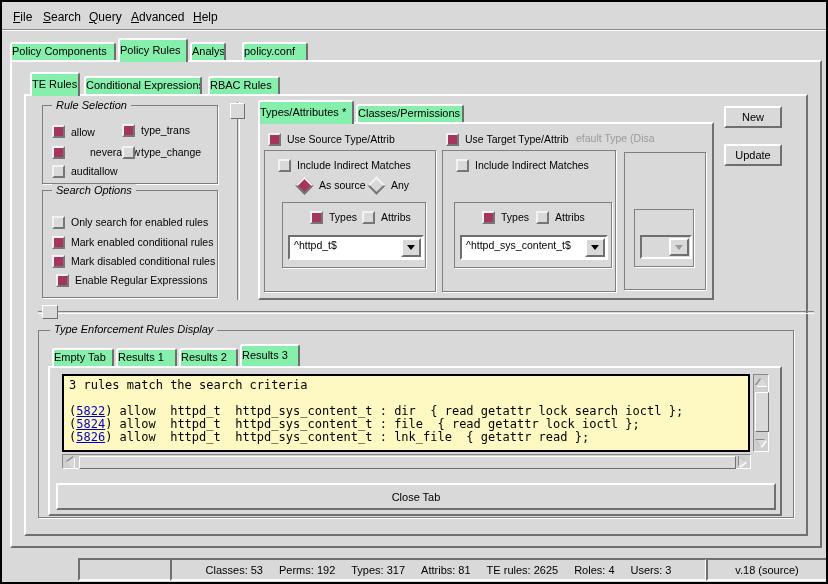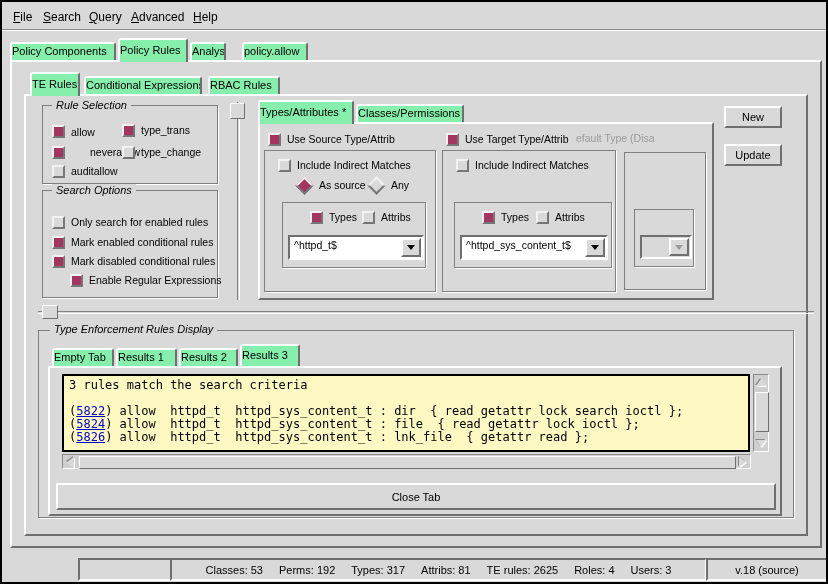--- a/index.html
+++ b/index.html
@@ -87,21 +87,21 @@
     <span class="mi" style="left:8px"><span class="u">F</span><span>ile</span></span>
     <span class="mi" style="left:38px"><span class="u">S</span><span>earch</span></span>
     <span class="mi" style="left:84px"><span class="u">Q</span><span>uery</span></span>
     <span class="mi" style="left:126px"><span class="u">A</span><span>dvanced</span></span>
     <span class="mi" style="left:188px"><span class="u">H</span><span>elp</span></span>
   </div>
 
   <div class="tab" style="left:8px;   top:40px; width:106px; height:18px; line-height:15px;">Policy Components</div>
   <div class="tab active" style="left:116px; top:36px; width:70px; height:24px; line-height:20px;">Policy Rules</div>
   <div class="tab" style="left:188px; top:40px; width:36px; height:18px; line-height:15px;">Analysis</div>
-  <div class="tab" style="left:240px; top:40px; width:66px; height:18px; line-height:15px;">policy.allow</div>
+  <div class="tab" style="left:240px; top:40px; width:66px; height:18px; line-height:15px;">policy.conf</div>
   <div class="abs raised" style="left:8px; top:58px; width:812px; height:488px;"></div>
 
   <div class="tab active" style="left:28px; top:70px; width:50px; height:24px; line-height:20px;">TE Rules</div>
   <div class="tab" style="left:82px;  top:74px; width:118px; height:18px; line-height:15px;">Conditional Expressions</div>
   <div class="tab" style="left:206px; top:74px; width:72px;  height:18px; line-height:15px;">RBAC Rules</div>
   <div class="abs raised" style="left:22px; top:92px; width:784px; height:442px;"></div>
 
   <div class="abs groupbox" style="left:40px; top:103px; width:176px; height:79px;"></div>
   <span class="gtitle" style="left:50px; top:97px;">Rule Selection</span>
   <div class="check" style="left:50px; top:122px;align-items:flex-end;" data-checked="true">
@@ -132,21 +132,21 @@
       <span class="lbl">Only search for enabled rules</span>
     </div>
   <div class="check" style="left:50px; top:233px;" data-checked="true">
     <span class="ind"></span>
       <span class="lbl">Mark enabled conditional rules</span>
     </div>
   <div class="check" style="left:50px; top:252px;" data-checked="true">
     <span class="ind"></span>
       <span class="lbl">Mark disabled conditional rules</span>
     </div>
-  <div class="check" style="left:68px; top:271px;text-align:center;" data-checked="true">
+  <div class="check" style="left:54px; top:271px;text-align:center;" data-checked="true">
     <span class="ind"></span>
       <span class="lbl">Enable Regular Expressions</span>
     </div>
 
   <div class="abs sash-v" style="left:235px; top:100px; width:3px; height:198px;"></div>
   <div class="abs sash-grip" style="left:228px; top:101px; width:15px; height:16px;"></div>
 
   <div class="tab active" style="left:256px; top:98px; width:96px; height:24px; line-height:20px;">Types/Attributes *</div>
   <div class="tab" style="left:354px; top:102px; width:108px; height:18px; line-height:15px;">Classes/Permissions</div>
   <div class="abs raised" style="left:256px; top:120px; width:456px; height:178px;"></div>

